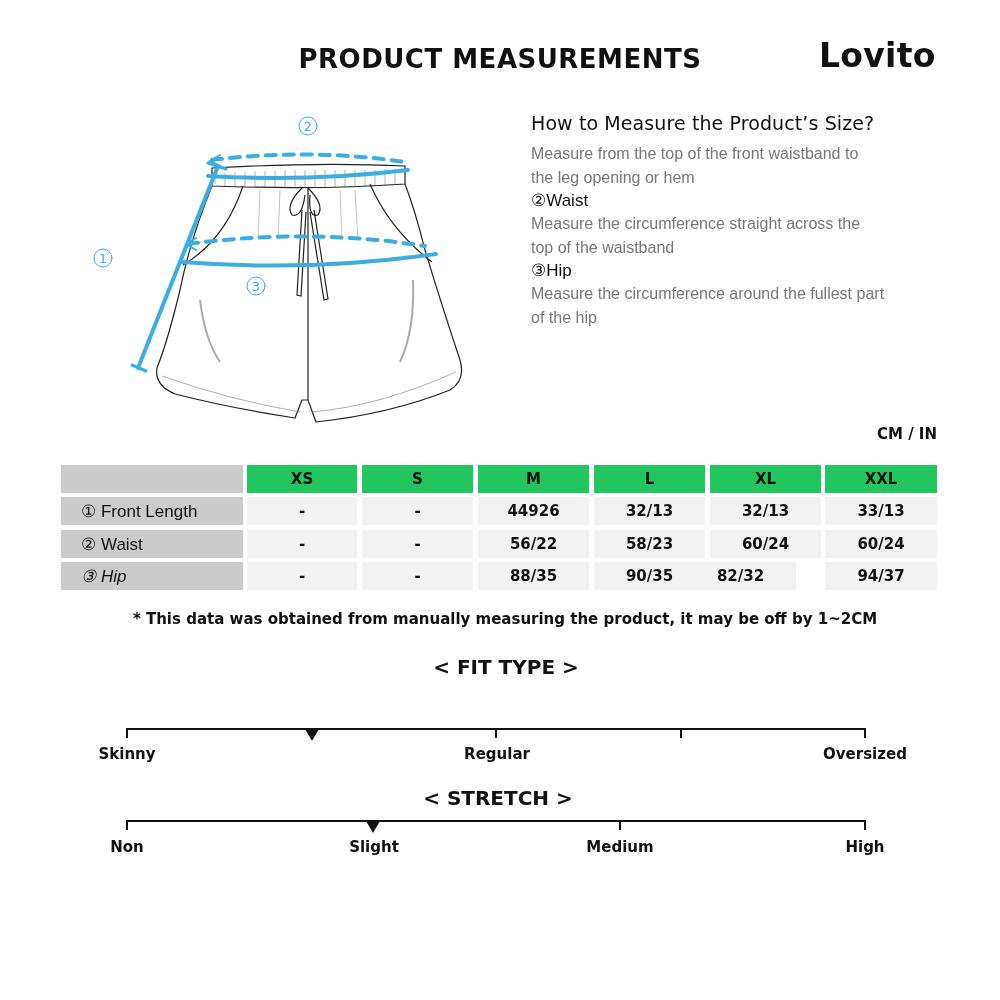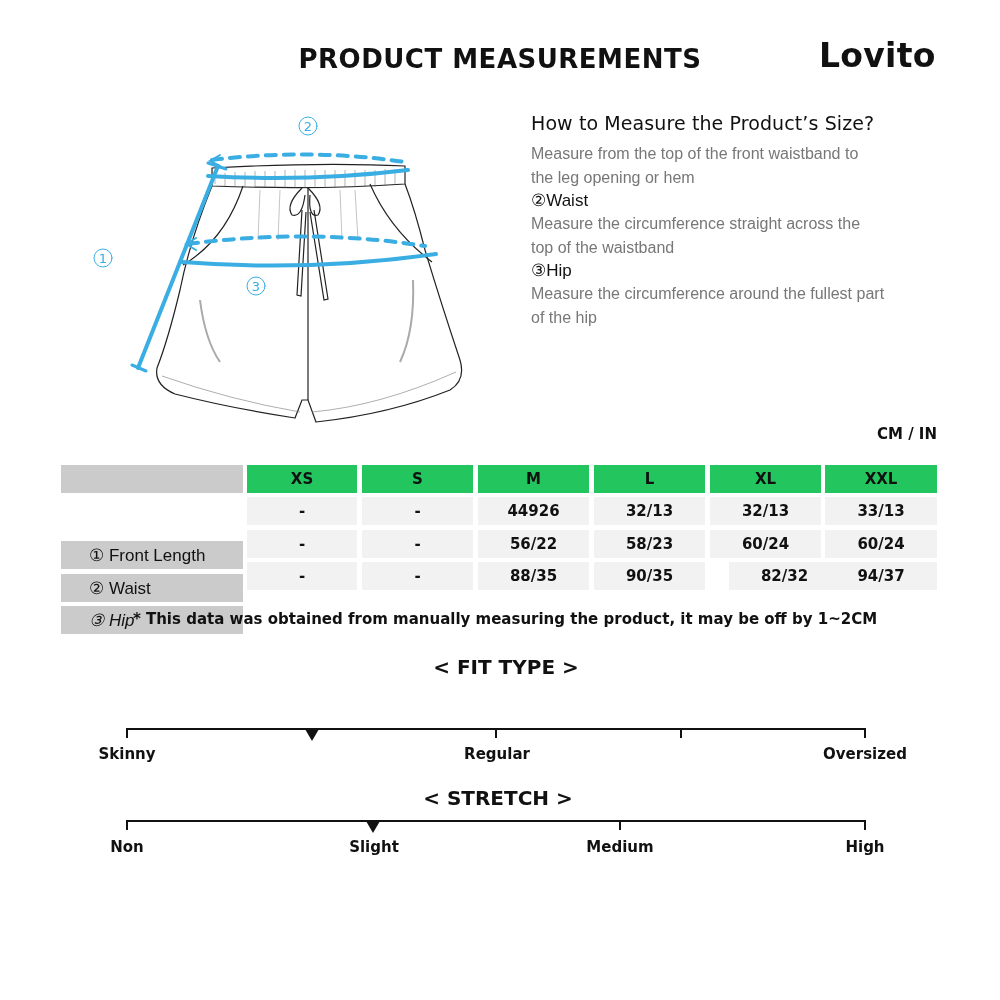--- a/index.html
+++ b/index.html
@@ -37,22 +37,22 @@
     .size-table { position: absolute; left: 61px; top: 465px; }
     .row { position: absolute; left: 0; height: 28px; }
     .cell {
       position: absolute; top: 0; height: 100%;
       display: flex; align-items: center; justify-content: center;
       font-size: 15px; font-weight: bold; color: #111;
     }
     .hdr .cell { background: #22c55e; }
     .data .cell { background: #f2f2f2; }
     .data .cell.label {
-      background: #cbcbcb; justify-content: flex-start; padding-left: 28px;
-      font-family: "Liberation Sans", sans-serif; font-weight: normal; font-size: 17px; margin-top: 44px;
+      background: #cbcbcb; justify-content: flex-start; padding-left: 20px;
+      font-family: "Liberation Sans", sans-serif; font-weight: normal; font-size: 17px;
     }
     .hdr .cell.label { background: #cbcbcb; }
 
     .footnote {
       position: absolute; left: 0; width: 1010px; top: 610px; text-align: center;
       font-size: 15px; font-weight: bold; color: #111;
     }
 
     
     .scale-title {
@@ -182,21 +182,21 @@
     <div class="cell" style="left:649px;width:111px;">60/24</div>
     <div class="cell" style="left:764px;width:112px;">60/24</div>
   </div>
 
   <div class="row data" style="top:97px;">
     <div class="cell label" style="left:0;width:182px;font-style:italic;">③ Hip</div>
     <div class="cell" style="left:186px;width:110px;">-</div>
     <div class="cell" style="left:301px;width:111px;">-</div>
     <div class="cell" style="left:417px;width:111px;">88/35</div>
     <div class="cell" style="left:533px;width:111px;">90/35</div>
-    <div class="cell" style="left:668px;width:111px;">82/32</div>
+    <div class="cell" style="left:624px;width:111px;">82/32</div>
     <div class="cell" style="left:764px;width:112px;">94/37</div>
   </div>
 </div>
 
 <div class="footnote">* This data was obtained from manually measuring the product, it may be off by 1~2CM</div>
 
 <div>
   <div class="scale-title" style="top:655px;margin-left:8px;">&lt; FIT TYPE &gt;</div>
   <div class="scale-line" style="left:126px;top:728px;width:740px;"></div>
   <div class="tick" style="left:126px;top:728px;"></div>

